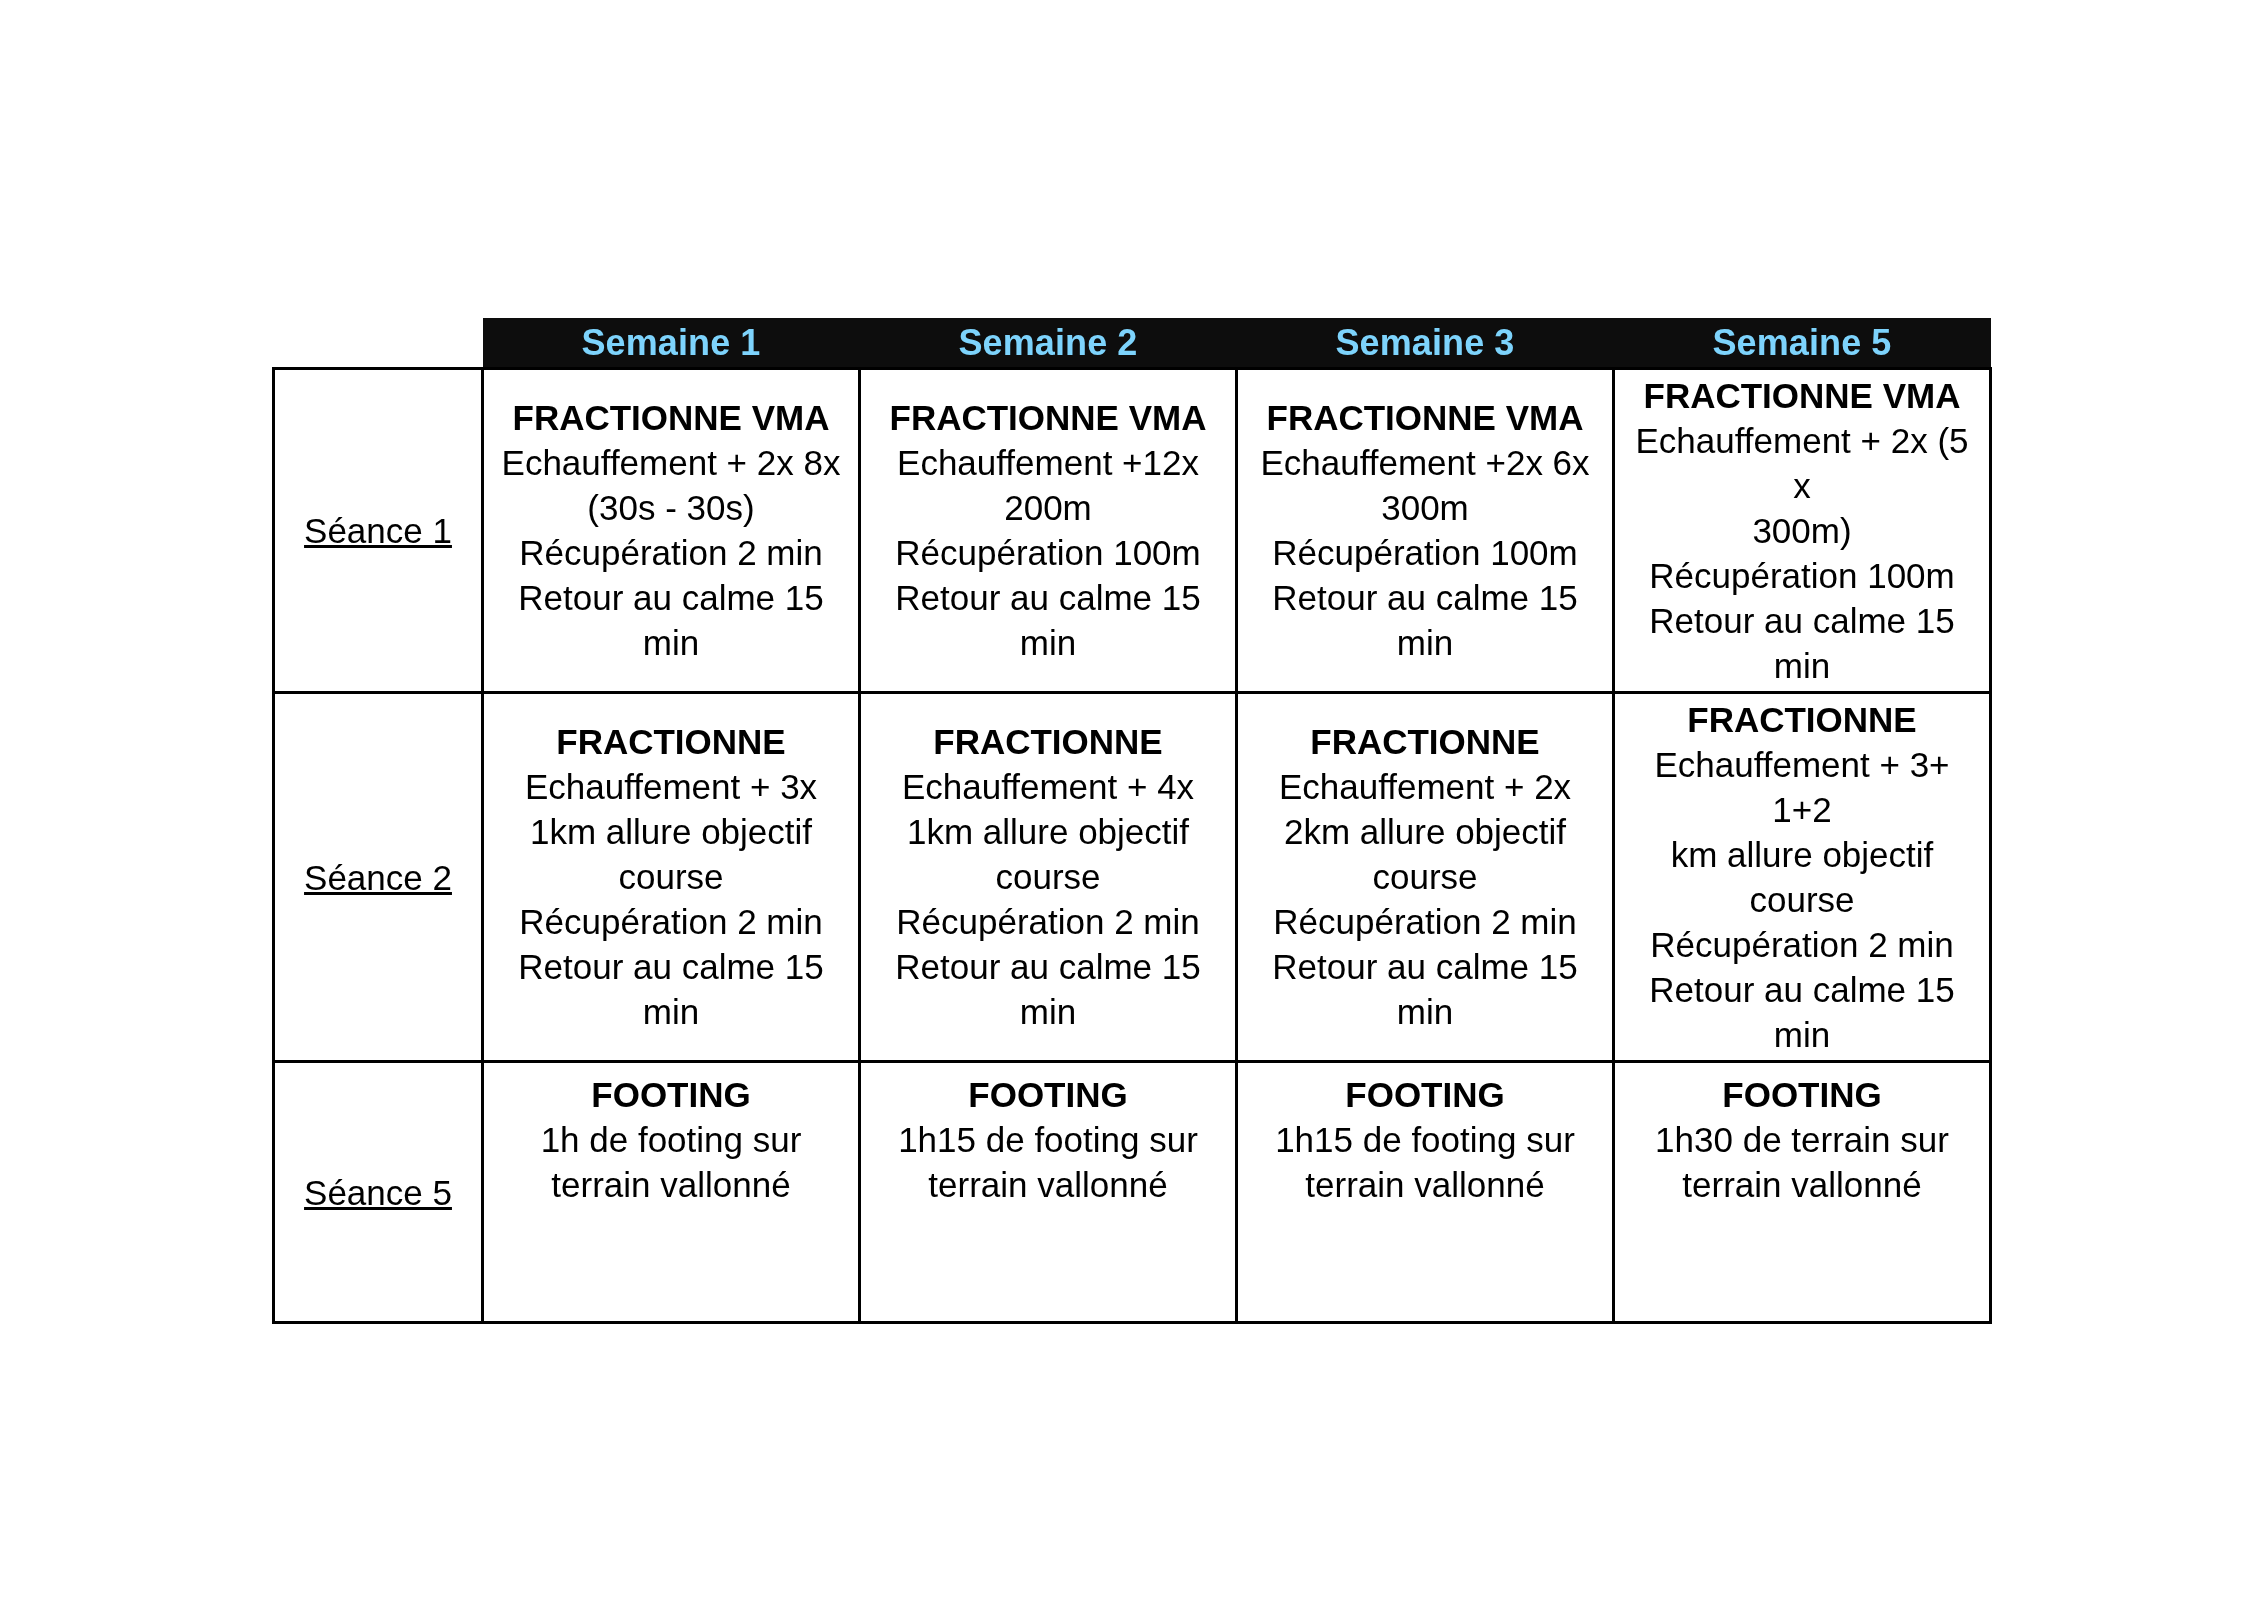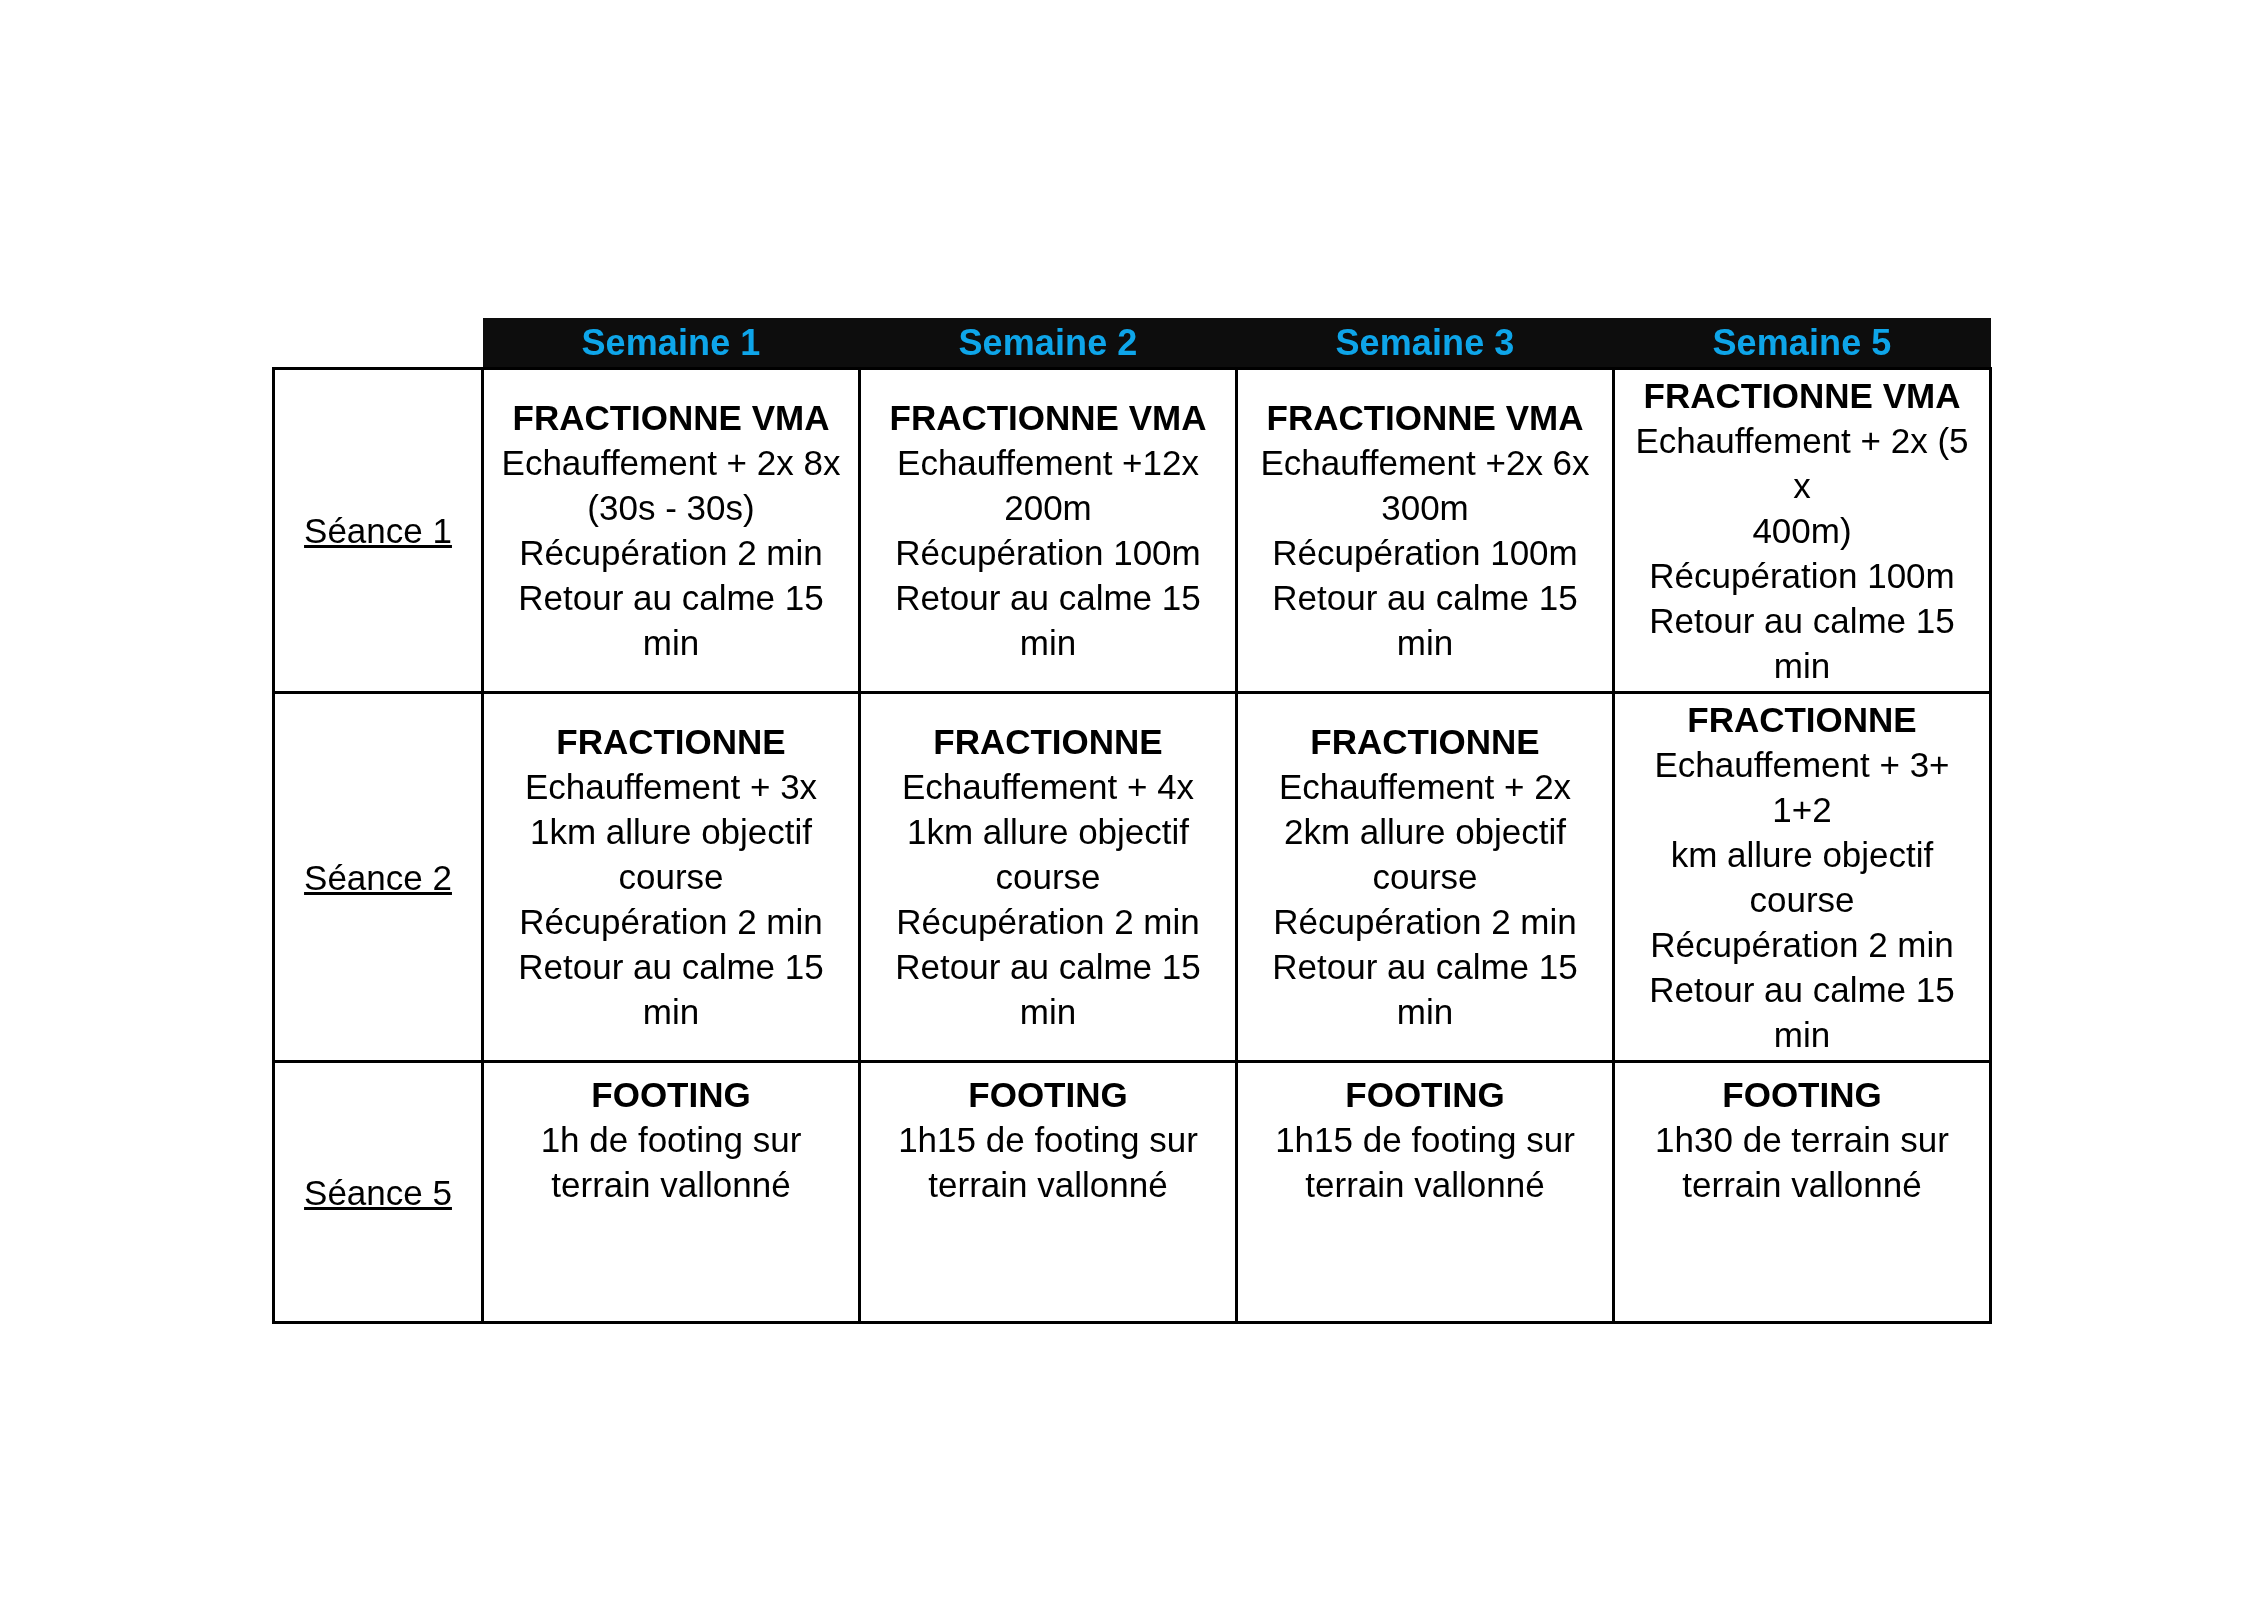--- a/index.html
+++ b/index.html
@@ -44,21 +44,21 @@
   col.week-col  { width: 377px; }
 
   
   thead th.corner-blank {
     border: none;
     background: #ffffff;
     padding: 0;
   }
   thead th.week-head {
     background: #0d0d0d;
-    color: #0ea5e9;
+    color: #7dd3fc;
     font-weight: bold;
     font-size: 36px;
     line-height: 49px;
     height: 49px;
     text-align: center;
     vertical-align: middle;
     border: none;
     padding: 0;
     letter-spacing: 0.1px;
   }
@@ -167,21 +167,21 @@
               <span class="cell-line">Récupération 100m</span>
               <span class="cell-line">Retour au calme 15</span>
               <span class="cell-line">min</span>
             </span>
           </td>
 
           <td class="session-cell">
             <span class="cell-inner">
               <span class="cell-title">FRACTIONNE VMA</span>
               <span class="cell-line">Echauffement + 2x (5 x</span>
-              <span class="cell-line">400m)</span>
+              <span class="cell-line">300m)</span>
               <span class="cell-line">Récupération 100m</span>
               <span class="cell-line">Retour au calme 15</span>
               <span class="cell-line">min</span>
             </span>
           </td>
         </tr>
 
         <tr class="row-seance-2">
           <td class="seance-label">Séance 2</td>
 

